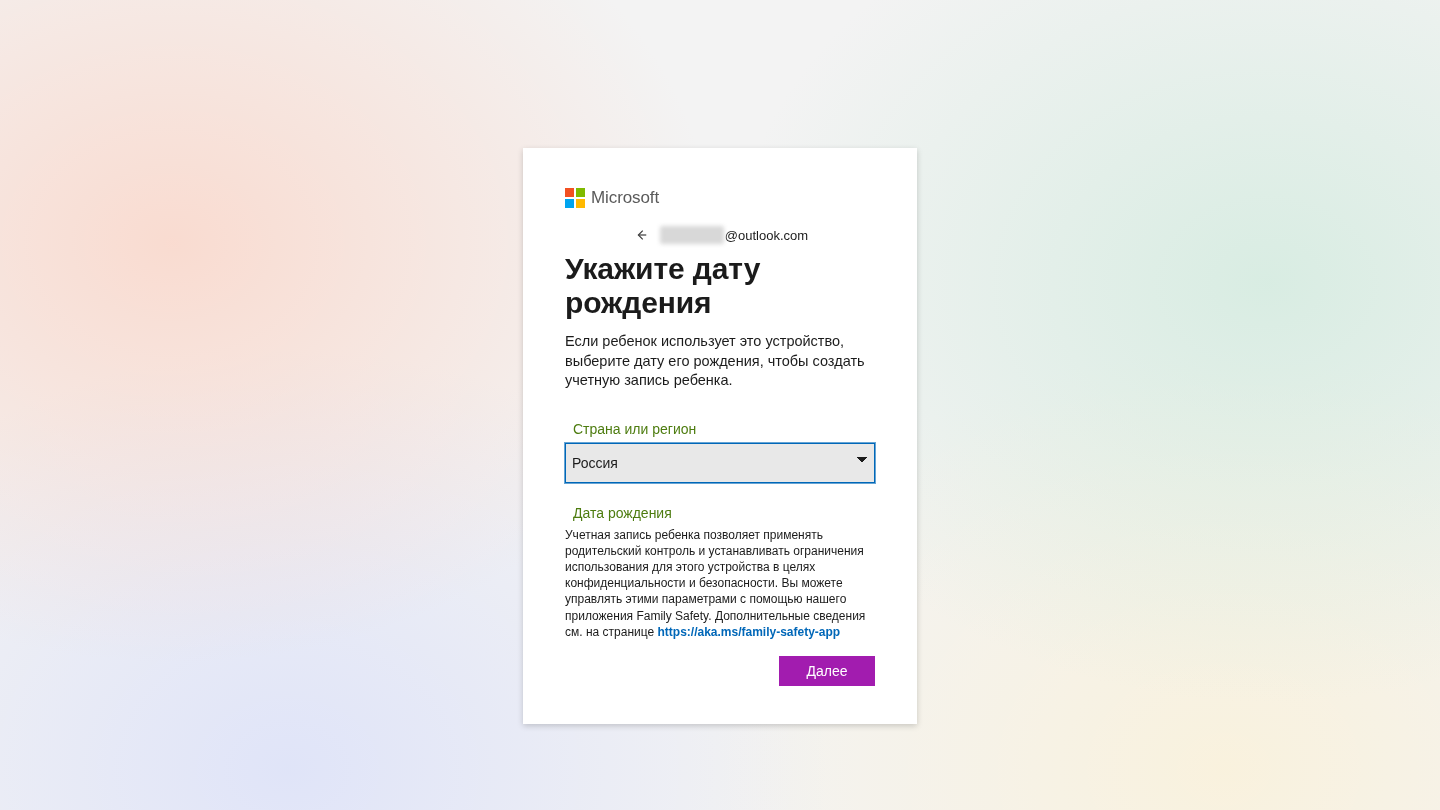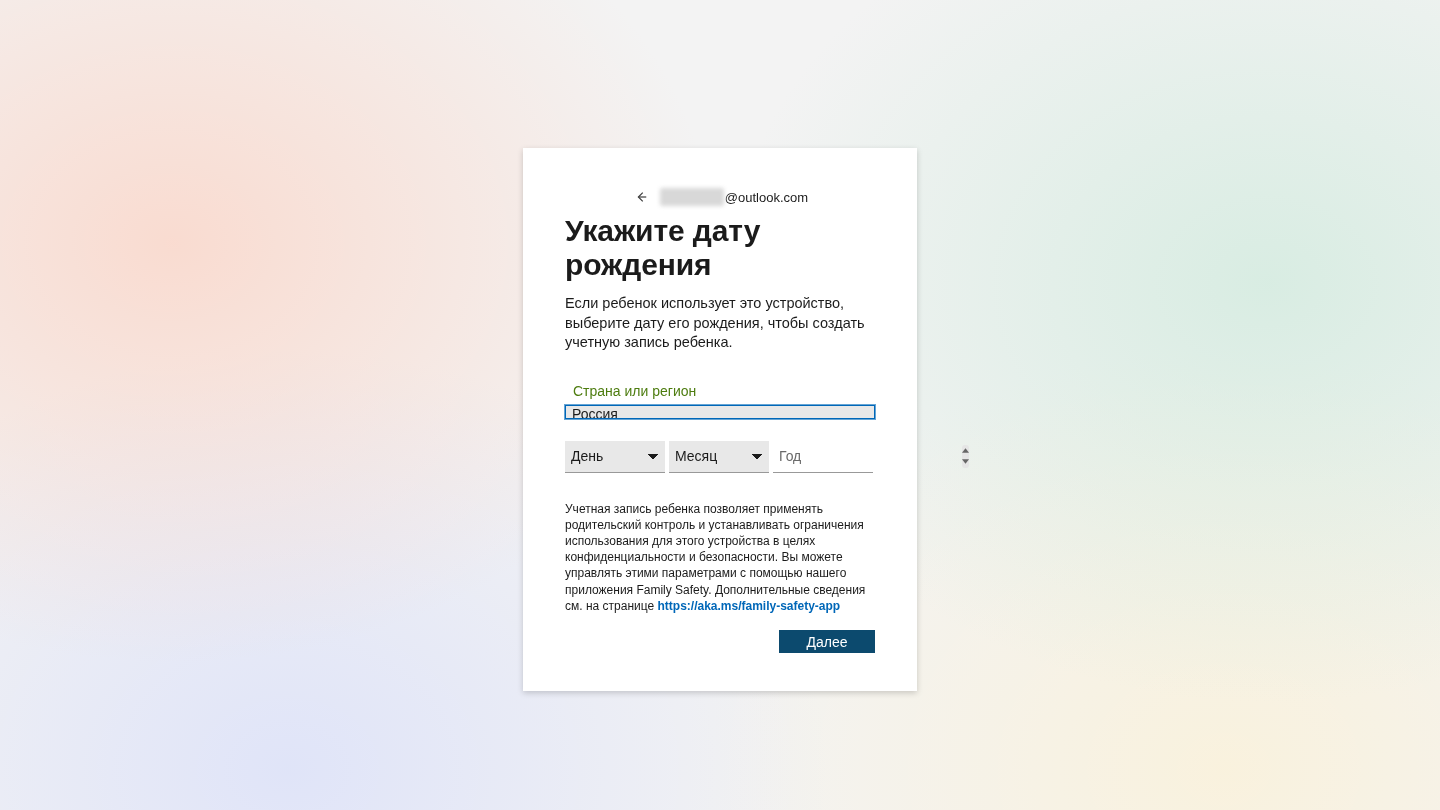--- a/index.html
+++ b/index.html
@@ -88,21 +88,21 @@
   .field-label {
     font-size: 14px;
     color: #4d7c0f;
     font-weight: 500;
     margin-bottom: 6px;
     margin-left: 8px;
   }
   
   .country-select {
     width: 100%;
-    height: 14px;
+    height: 40px;
     font-size: 14px;
     color: #1b1b1b;
     background: #e8e8e8;
     border: 1px solid #0067b8;
     outline: 1px solid rgba(0,103,184,0.6);
     padding: 0 26px 0 6px;
     appearance: none;
     -webkit-appearance: none;
     background-image:
       linear-gradient(45deg, transparent 46%, #1b1b1b 46%),
@@ -183,34 +183,43 @@
     color: #0067b8;
     text-decoration: none;
     font-weight: bold;
   }
   .actions {
     display: flex;
     justify-content: flex-end;
   }
   .primary-btn {
     min-width: 96px;
-    height: 23px;
-    background: #0c4a6e;
+    height: 30px;
+    background: #a21caf;
     color: #ffffff;
     border: none;
     font-size: 14px;
     cursor: pointer;
     padding: 0 18px;
   }
 </style>
 </head>
 <body>
 
 <div class="card">
 
+  <div class="brand">
+    <div class="ms-logo">
+      <span></span>
+        <span></span>
+        <span></span>
+        <span></span>
+    </div>
+    <div class="brand-name">Microsoft</div>
+  </div>
 
   <div class="identity-row">
     <button class="back-btn" aria-label="back">
       <svg viewBox="0 0 16 16" width="14" height="14" fill="none" stroke="currentColor" stroke-width="1.4">
         <path d="M10 3 L5 8 L10 13"></path>
         <path d="M5 8 H14"></path>
       </svg>
     </button>
     <div class="identity-email">
       <span class="blur-box"></span>
@@ -220,43 +229,21 @@
 
   <h1 class="title">Укажите дату рождения</h1>
 
   <p class="subtitle">Если ребенок использует это устройство, выберите дату его рождения, чтобы создать учетную запись ребенка.</p>
 
   <div class="field-label">Страна или регион</div>
   <select class="country-select">
     <option>Россия</option>
   </select>
 
-  <div class="dob-row">
-    <select class="dob-select day-select">
-      <option>День</option>
-    </select>
-    <select class="dob-select month-select">
-      <option>Месяц</option>
-    </select>
-    <div class="year-wrap">
-      <input class="year-input" type="text" placeholder="Год" style="">
-      <div class="spinner">
-        <button aria-label="up">
-          <svg viewBox="0 0 8 5">
-              <path d="M0 5 L4 0 L8 5 Z" fill="#666"></path>
-            </svg>
-        </button>
-        <button aria-label="down">
-          <svg viewBox="0 0 8 5">
-              <path d="M0 0 L4 5 L8 0 Z" fill="#666"></path>
-            </svg>
-        </button>
-      </div>
-    </div>
-  </div>
+  <div class="field-label">Дата рождения</div>
 
   <p class="fine-print">
     <span>Учетная запись ребенка позволяет применять родительский контроль и устанавливать ограничения использования для этого устройства в целях конфиденциальности и безопасности. Вы можете управлять этими параметрами с помощью нашего приложения Family Safety. Дополнительные сведения см. на странице </span>
     <a href="#">https://aka.ms/family-safety-app</a>
   </p>
 
   <div class="actions">
     <button class="primary-btn">Далее</button>
   </div>
 

